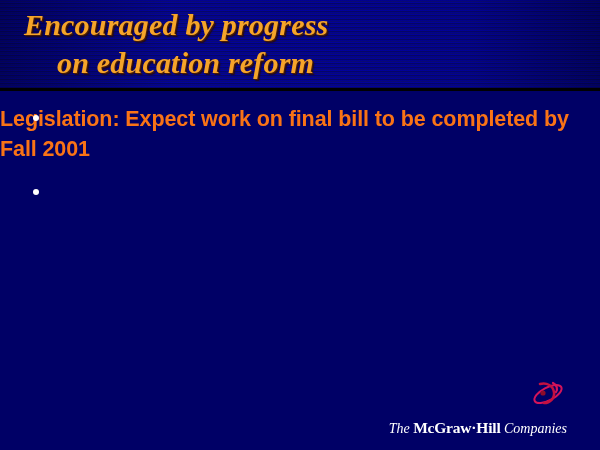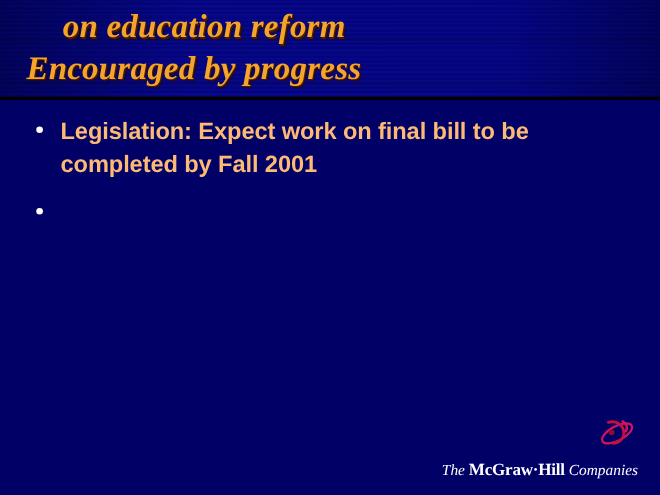--- a/index.html
+++ b/index.html
@@ -85,44 +85,43 @@
   
   #body-content {
     position: absolute;
     left: 0;
     top: 104px;
     width: 600px;
   }
   .bullet-item {
     position: relative;
     margin: 0 0 14px 0;
-    padding-left: 55px;
     padding-right: 18px;
-    color: #fdba74;
+    color: #f97316;
     font-family: "Liberation Sans", sans-serif;
     font-weight: bold;
     font-size: 21.5px;
     line-height: 30px;
     letter-spacing: -0.1px;
   }
   .bullet-marker {
     position: absolute;
     left: 33px;
     top: 11px;
     width: 6px;
     height: 6px;
     border-radius: 50%;
     background: #FFFFFF;
   }
   .bullet-text { display: block; }
 
   
   #footer-logo {
     position: absolute;
-    right: 18px;
+    right: 31px;
     bottom: 13px;
     width: 200px;
     height: 58px;
     text-align: right;
   }
   #logo-mark {
     position: absolute;
     right: 4px;
     top: 0px;
     width: 34px;
@@ -156,22 +155,22 @@
 <body>
 
 <div id="slide">
 
   <div id="header-band">
     <div id="header-sheen"></div>
   </div>
   <div id="header-divider"></div>
 
   <div id="title-block">
+    <div class="title-line" id="title-line-1">Encouraged by progress</div>
     <div class="title-line" id="title-line-2">on education reform</div>
-    <div class="title-line" id="title-line-1">Encouraged by progress</div>
   </div>
 
   <div id="body-content">
 
     <div class="bullet-item">
       <span class="bullet-marker"></span>
       <span class="bullet-text">Legislation: Expect work on final bill to be completed by Fall 2001</span>
     </div>
 
     <div class="bullet-item">

